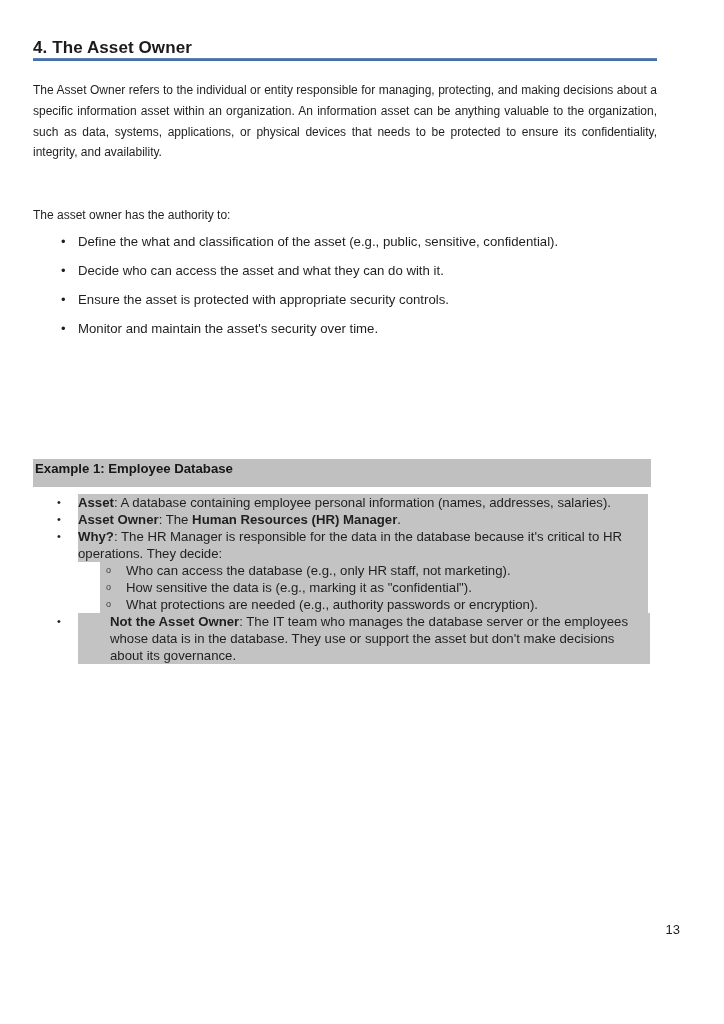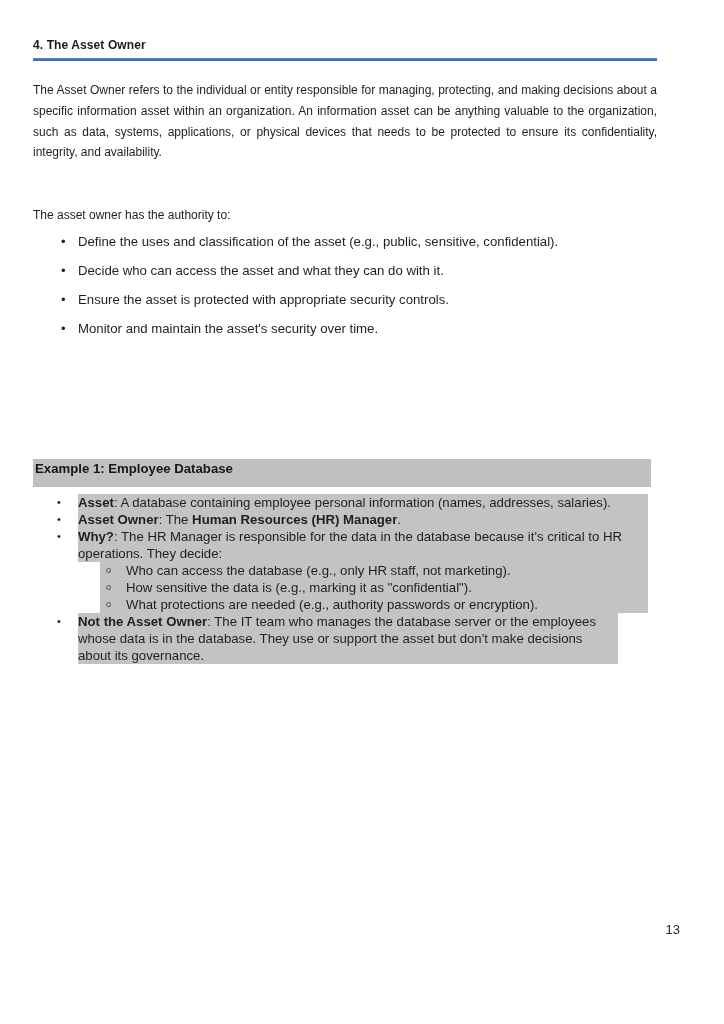--- a/index.html
+++ b/index.html
@@ -22,21 +22,21 @@
     width: 724px;
     height: 1024px;
   }
 
   
   .section-heading {
     position: absolute;
     left: 33px;
     top: 38px;
     width: 624px;
-    font-size: 12px;
+    font-size: 17px;
     font-weight: bold;
     letter-spacing: 0.1px;
     color: #1b1b1b;
   }
   .heading-rule {
     position: absolute;
     left: 33px;
     top: 58px;
     width: 624px;
     height: 3px;
@@ -166,21 +166,21 @@
   <div class="section-heading">4. The Asset Owner</div>
   <div class="heading-rule"></div>
 
   <div class="para p-intro">The Asset Owner refers to the individual or entity responsible for managing, protecting, and making decisions about a specific information asset within an organization. An information asset can be anything valuable to the organization, such as data, systems, applications, or physical devices that needs to be protected to ensure its confidentiality, integrity, and availability.</div>
 
   <div class="para p-auth">The asset owner has the authority to:</div>
 
   <div class="bullet-list">
     <div class="bullet-row">
       <span class="mark">•</span>
-      <span>Define the uses and classification of the asset (e.g., public, sensitive, confidential).</span>
+      <span>Define the what and classification of the asset (e.g., public, sensitive, confidential).</span>
     </div>
     <div class="bullet-row">
       <span class="mark">•</span>
       <span>Decide who can access the asset and what they can do with it.</span>
     </div>
     <div class="bullet-row">
       <span class="mark">•</span>
       <span>Ensure the asset is protected with appropriate security controls.</span>
     </div>
     <div class="bullet-row">
@@ -225,21 +225,21 @@
         <span>How sensitive the data is (e.g., marking it as "confidential").</span>
       </div>
       <div class="sub-item">
         <span class="mark">o</span>
         <span>What protections are needed (e.g., authority passwords or encryption).</span>
       </div>
     </div>
 
     <div class="ex-item">
       <span class="mark">•</span>
-      <span class="hl" style="width:540px;">
+      <span class="hl" style="width:540px;padding-left:32px;">
         <b>Not the Asset Owner</b><span>: </span><span>The IT team who manages the database server or the employees whose data is in the database. They use or support the asset but don't make decisions about its governance.</span>
       </span>
     </div>
 
   </div>
 
   <div class="page-number">13</div>
 
 </div>
 

